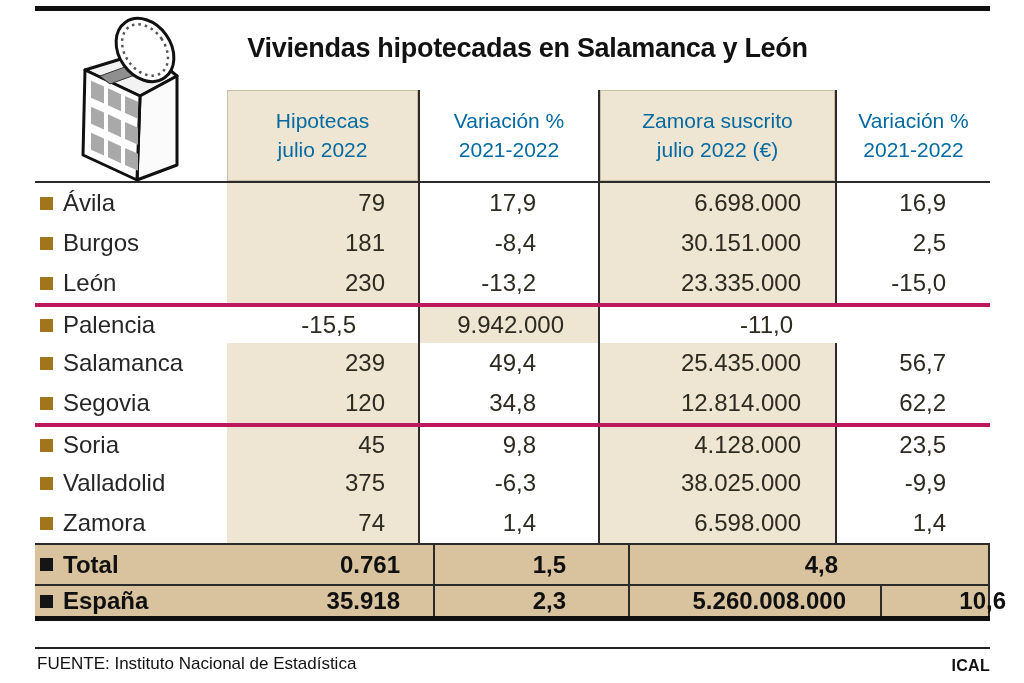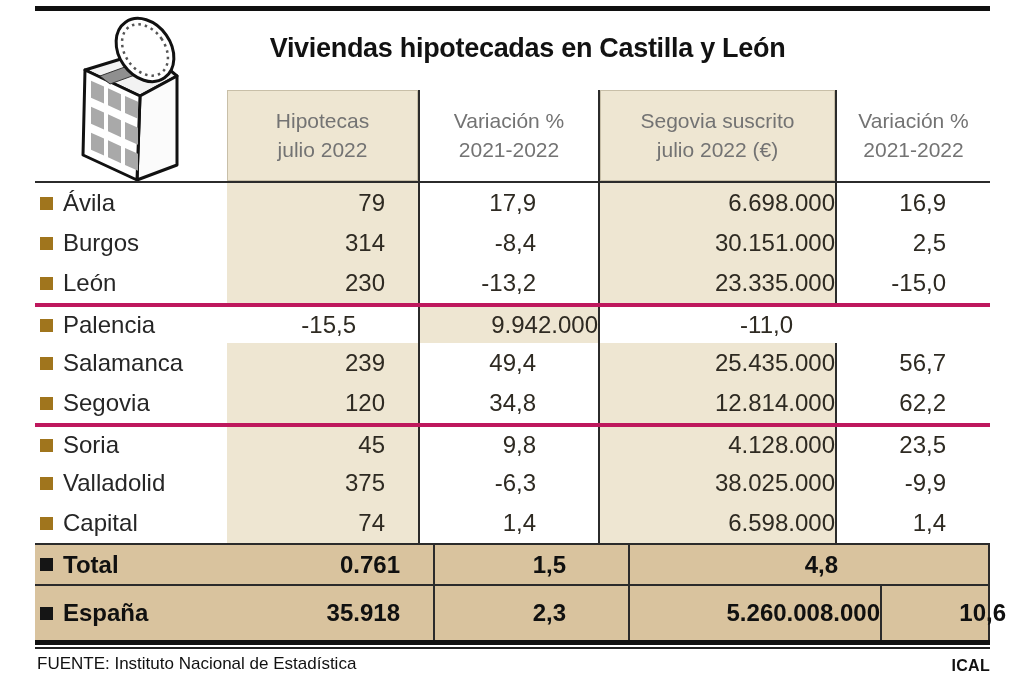--- a/index.html
+++ b/index.html
@@ -13,56 +13,56 @@
     font-size:27px; font-weight:bold; color:#121212; letter-spacing:-0.3px; text-indent:30px;
   }
   .icon-wrap { position:absolute; left:58px; top:12px; width:150px; height:172px; }
 
   .tbl { position:absolute; left:35px; top:90px; width:955px; border-bottom:5px solid #101010; }
   .grid-row { display:grid; grid-template-columns:192px 193px 180px 237px 153px; box-sizing:border-box; }
 
   .thead { height:93px; border-bottom:2px solid #2b2b2b; }
   .th {
     display:flex; flex-direction:column; justify-content:center; text-align:center;
-    font-size:21px; color:#737373; line-height:1.35; height:100%; box-sizing:border-box;
+    font-size:21px; color:#0369a1; line-height:1.35; height:100%; box-sizing:border-box;
   }
   .th.c1, .th.c3 { background:#eee6d2; box-shadow:inset 0 0 0 1px #c8bfa8; }
   .th.c1, .th.c2, .th.c3 { border-right:2px solid #2b2b2b; }
 
   .row { height:40px; font-size:24px; color:#262626; }
   .row .cell {
     display:flex; align-items:center; height:100%; box-sizing:border-box;
   }
   .cell.num { justify-content:flex-end; font-variant-numeric:tabular-nums; color:#2e2a22; }
   .cell.c1 { background:#eee6d2; border-right:2px solid #2b2b2b; padding-right:33px; }
   .cell.c2 { border-right:2px solid #2b2b2b; padding-right:62px; }
-  .cell.c3 { background:#eee6d2; border-right:2px solid #2b2b2b; }
+  .cell.c3 { background:#eee6d2; border-right:2px solid #2b2b2b; padding-right:34px; }
   .cell.c4 { padding-right:44px; }
   .cell.label { padding-left:5px; gap:10px; }
   .bullet { width:13px; height:13px; background:#a0751d; flex:none; }
 
   .row.group-start { border-top:4px solid #be185d; }
 
   .row.total-band { background:#d9c39e; font-weight:bold; color:#101010; border-top:2px solid #2b2b2b; border-right:2px solid #2b2b2b; height:41px;gap:15px; }
   .row.total-band .cell { background:transparent; color:#101010; }
   .row.total-band .bullet { background:#151515; }
-  .row.espana { height:56px; }
+  .row.espana { height:32px; }
 
   .footer-rule { position:absolute; left:35px; top:647px; width:955px; height:2px; background:#222; }
   .source { position:absolute; left:37px; top:654px; font-size:17px; color:#111; }
   .credit { position:absolute; right:34px; top:657px; font-size:16px; font-weight:bold; color:#111; letter-spacing:0.3px;margin-left:16px; }
 </style>
 </head>
 <body>
 
 <div id="canvas">
 
   <div class="top-rule"></div>
 
-  <h1 class="title">Viviendas hipotecadas en Castilla y León</h1>
+  <h1 class="title">Viviendas hipotecadas en Salamanca y León</h1>
 
   <div class="icon-wrap">
     <svg width="150" height="172" viewBox="0 0 150 172" xmlns="http://www.w3.org/2000/svg">
 
       <polygon points="27,58 89,39 119,64 82,84" fill="#f2f2f2" stroke="#111" stroke-width="3" stroke-linejoin="round"></polygon>
       <polygon points="82,84 119,64 119,153 79,168" fill="#fbfbfb" stroke="#111" stroke-width="3" stroke-linejoin="round"></polygon>
       <polygon points="27,58 82,84 79,168 25,143" fill="#ffffff" stroke="#111" stroke-width="3" stroke-linejoin="round"></polygon>
 
       <g transform="matrix(1,0.45,0,1,27,58)">
         <rect x="6" y="8" width="13" height="17" fill="#a9a9a9"></rect>
@@ -91,21 +91,21 @@
       <div class="th c0"></div>
       <div class="th c1">
         <span>Hipotecas</span>
         <span>julio 2022</span>
       </div>
       <div class="th c2">
         <span>Variación %</span>
         <span>2021-2022</span>
       </div>
       <div class="th c3">
-        <span>Segovia suscrito</span>
+        <span>Zamora suscrito</span>
         <span>julio 2022 (€)</span>
       </div>
       <div class="th c4">
         <span>Variación %</span>
         <span>2021-2022</span>
       </div>
     </div>
 
     <div class="grid-row row">
       <div class="cell label">
@@ -116,21 +116,21 @@
       <div class="cell num c2">17,9</div>
       <div class="cell num c3">6.698.000</div>
       <div class="cell num c4">16,9</div>
     </div>
 
     <div class="grid-row row">
       <div class="cell label">
           <span class="bullet"></span>
           <span>Burgos</span>
         </div>
-      <div class="cell num c1">314</div>
+      <div class="cell num c1">181</div>
       <div class="cell num c2">-8,4</div>
       <div class="cell num c3">30.151.000</div>
       <div class="cell num c4">2,5</div>
     </div>
 
     <div class="grid-row row">
       <div class="cell label">
           <span class="bullet"></span>
           <span>León</span>
         </div>
@@ -190,21 +190,21 @@
         </div>
       <div class="cell num c1">375</div>
       <div class="cell num c2">-6,3</div>
       <div class="cell num c3">38.025.000</div>
       <div class="cell num c4">-9,9</div>
     </div>
 
     <div class="grid-row row">
       <div class="cell label">
           <span class="bullet"></span>
-          <span>Capital</span>
+          <span>Zamora</span>
         </div>
       <div class="cell num c1">74</div>
       <div class="cell num c2">1,4</div>
       <div class="cell num c3">6.598.000</div>
       <div class="cell num c4">1,4</div>
     </div>
 
     <div class="grid-row row total-band">
       <div class="cell label">
           <span class="bullet"></span>

